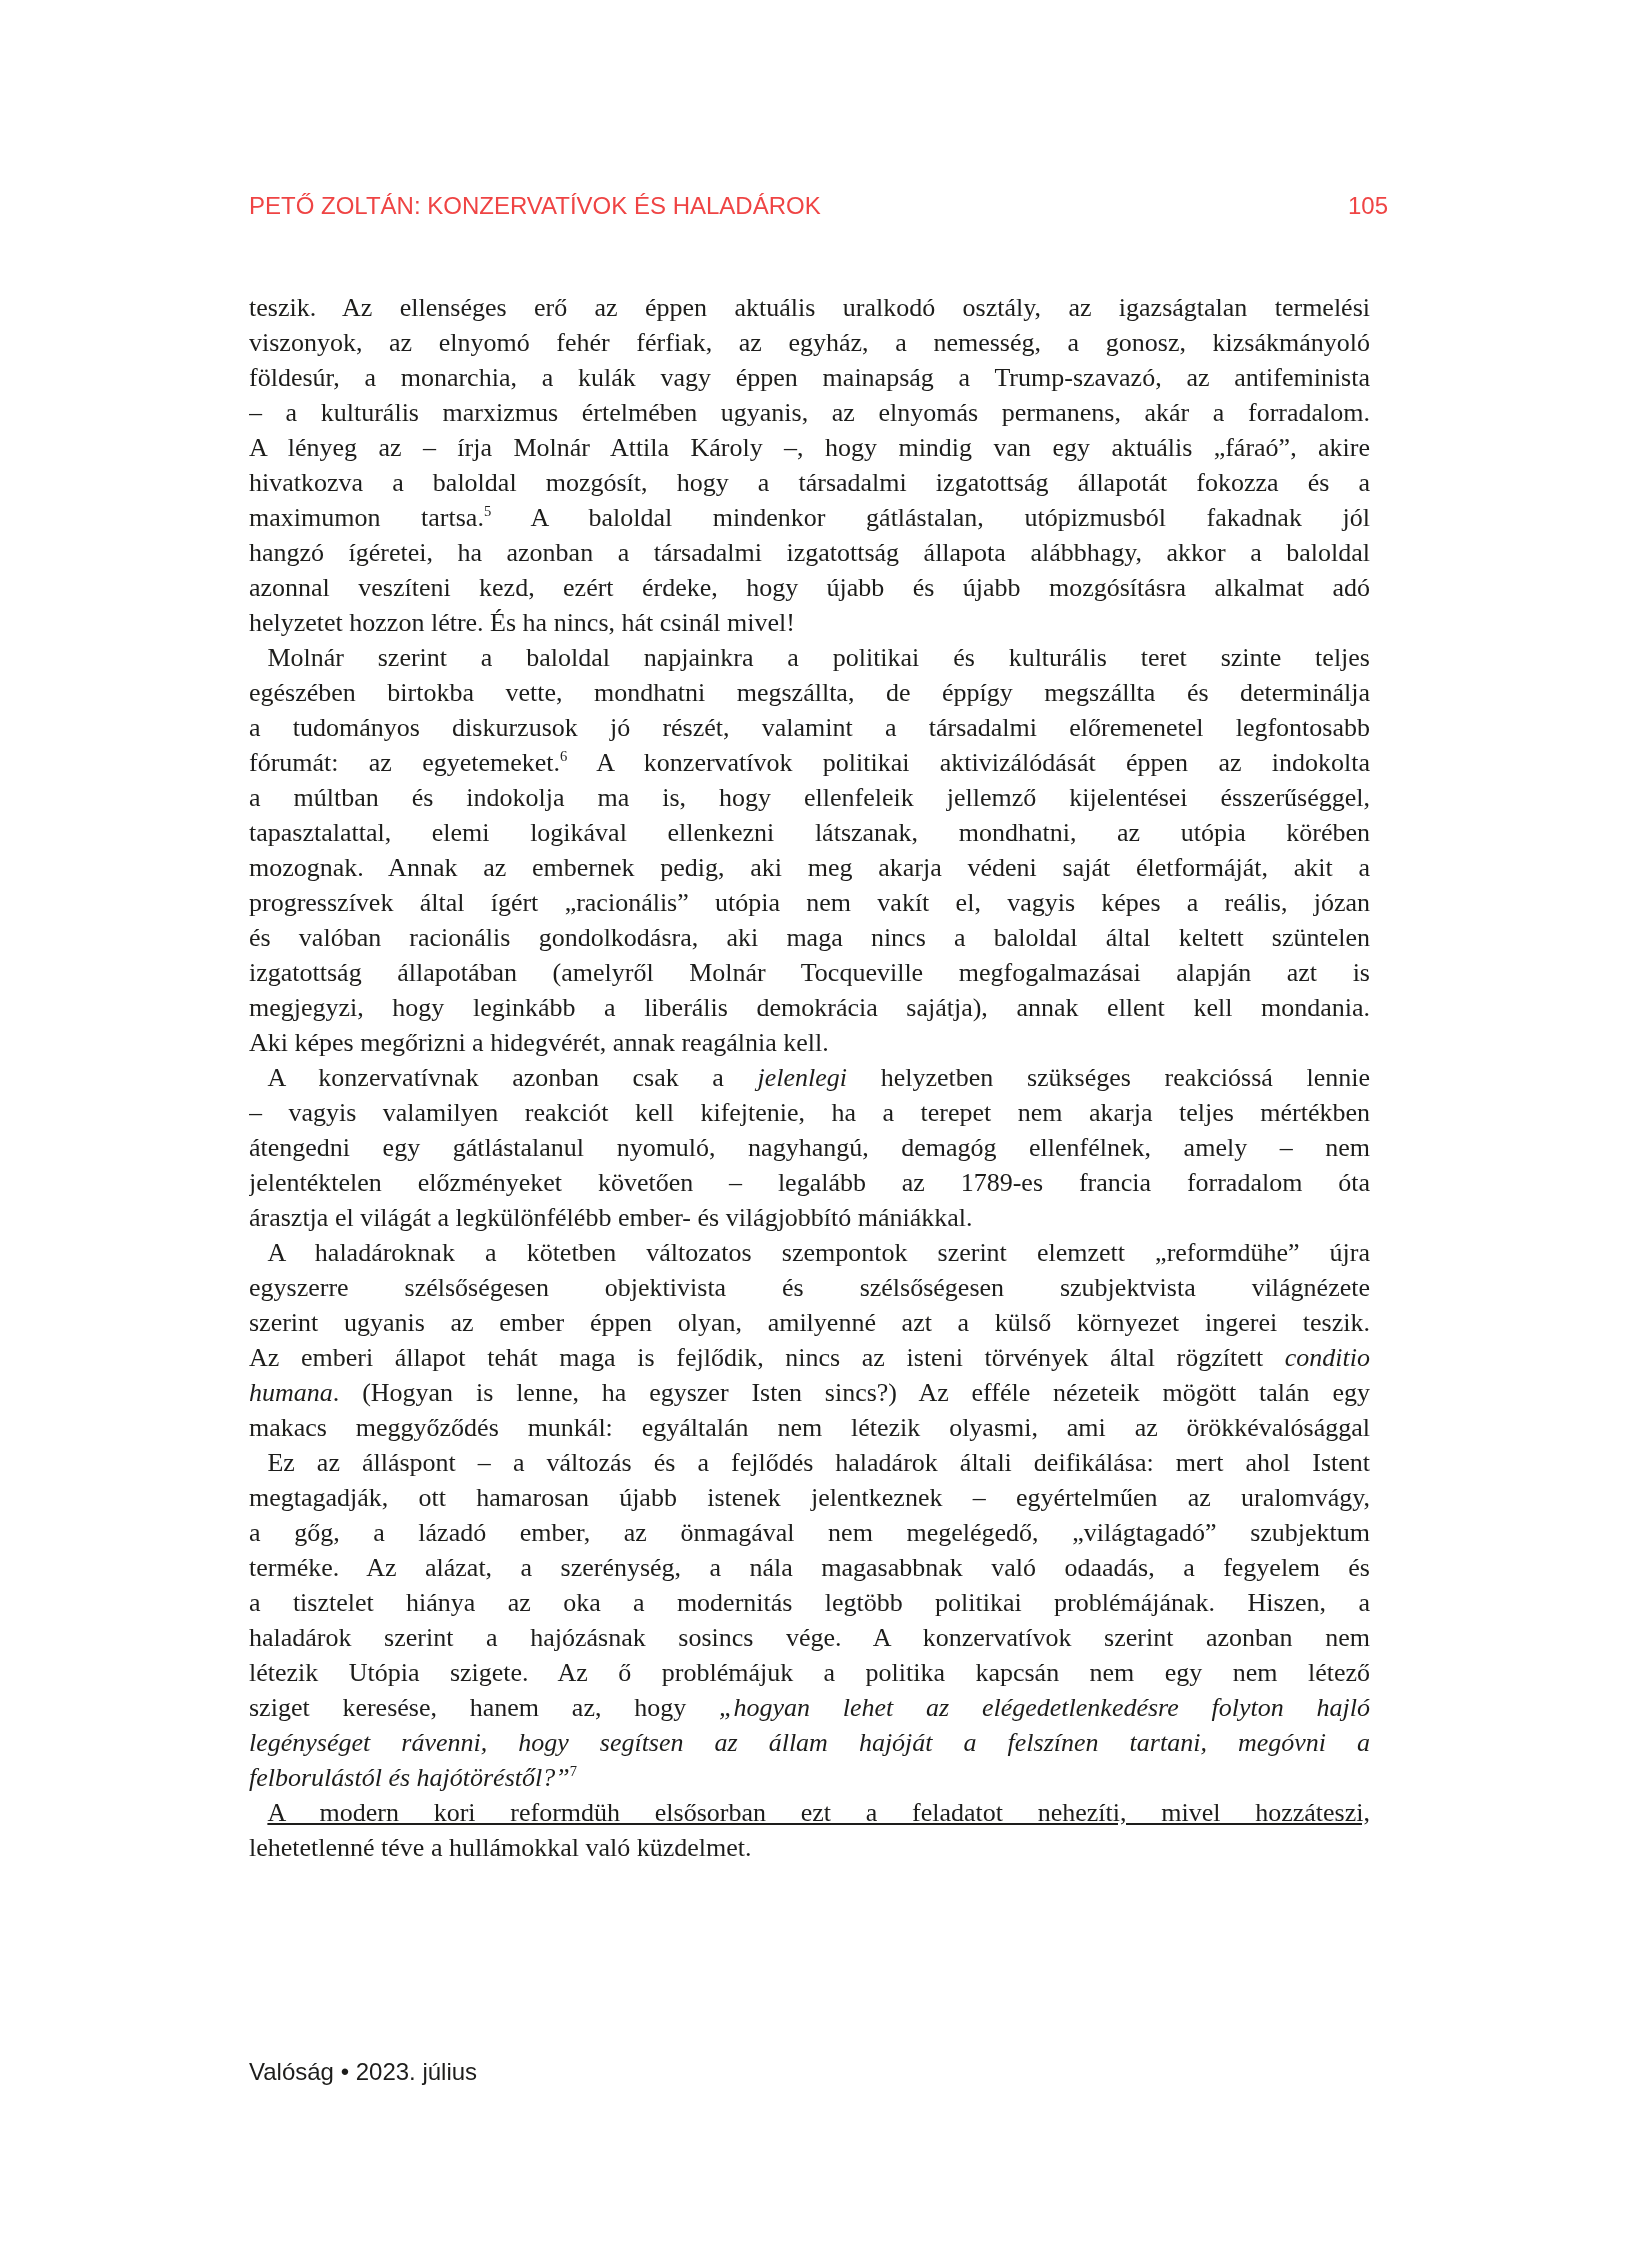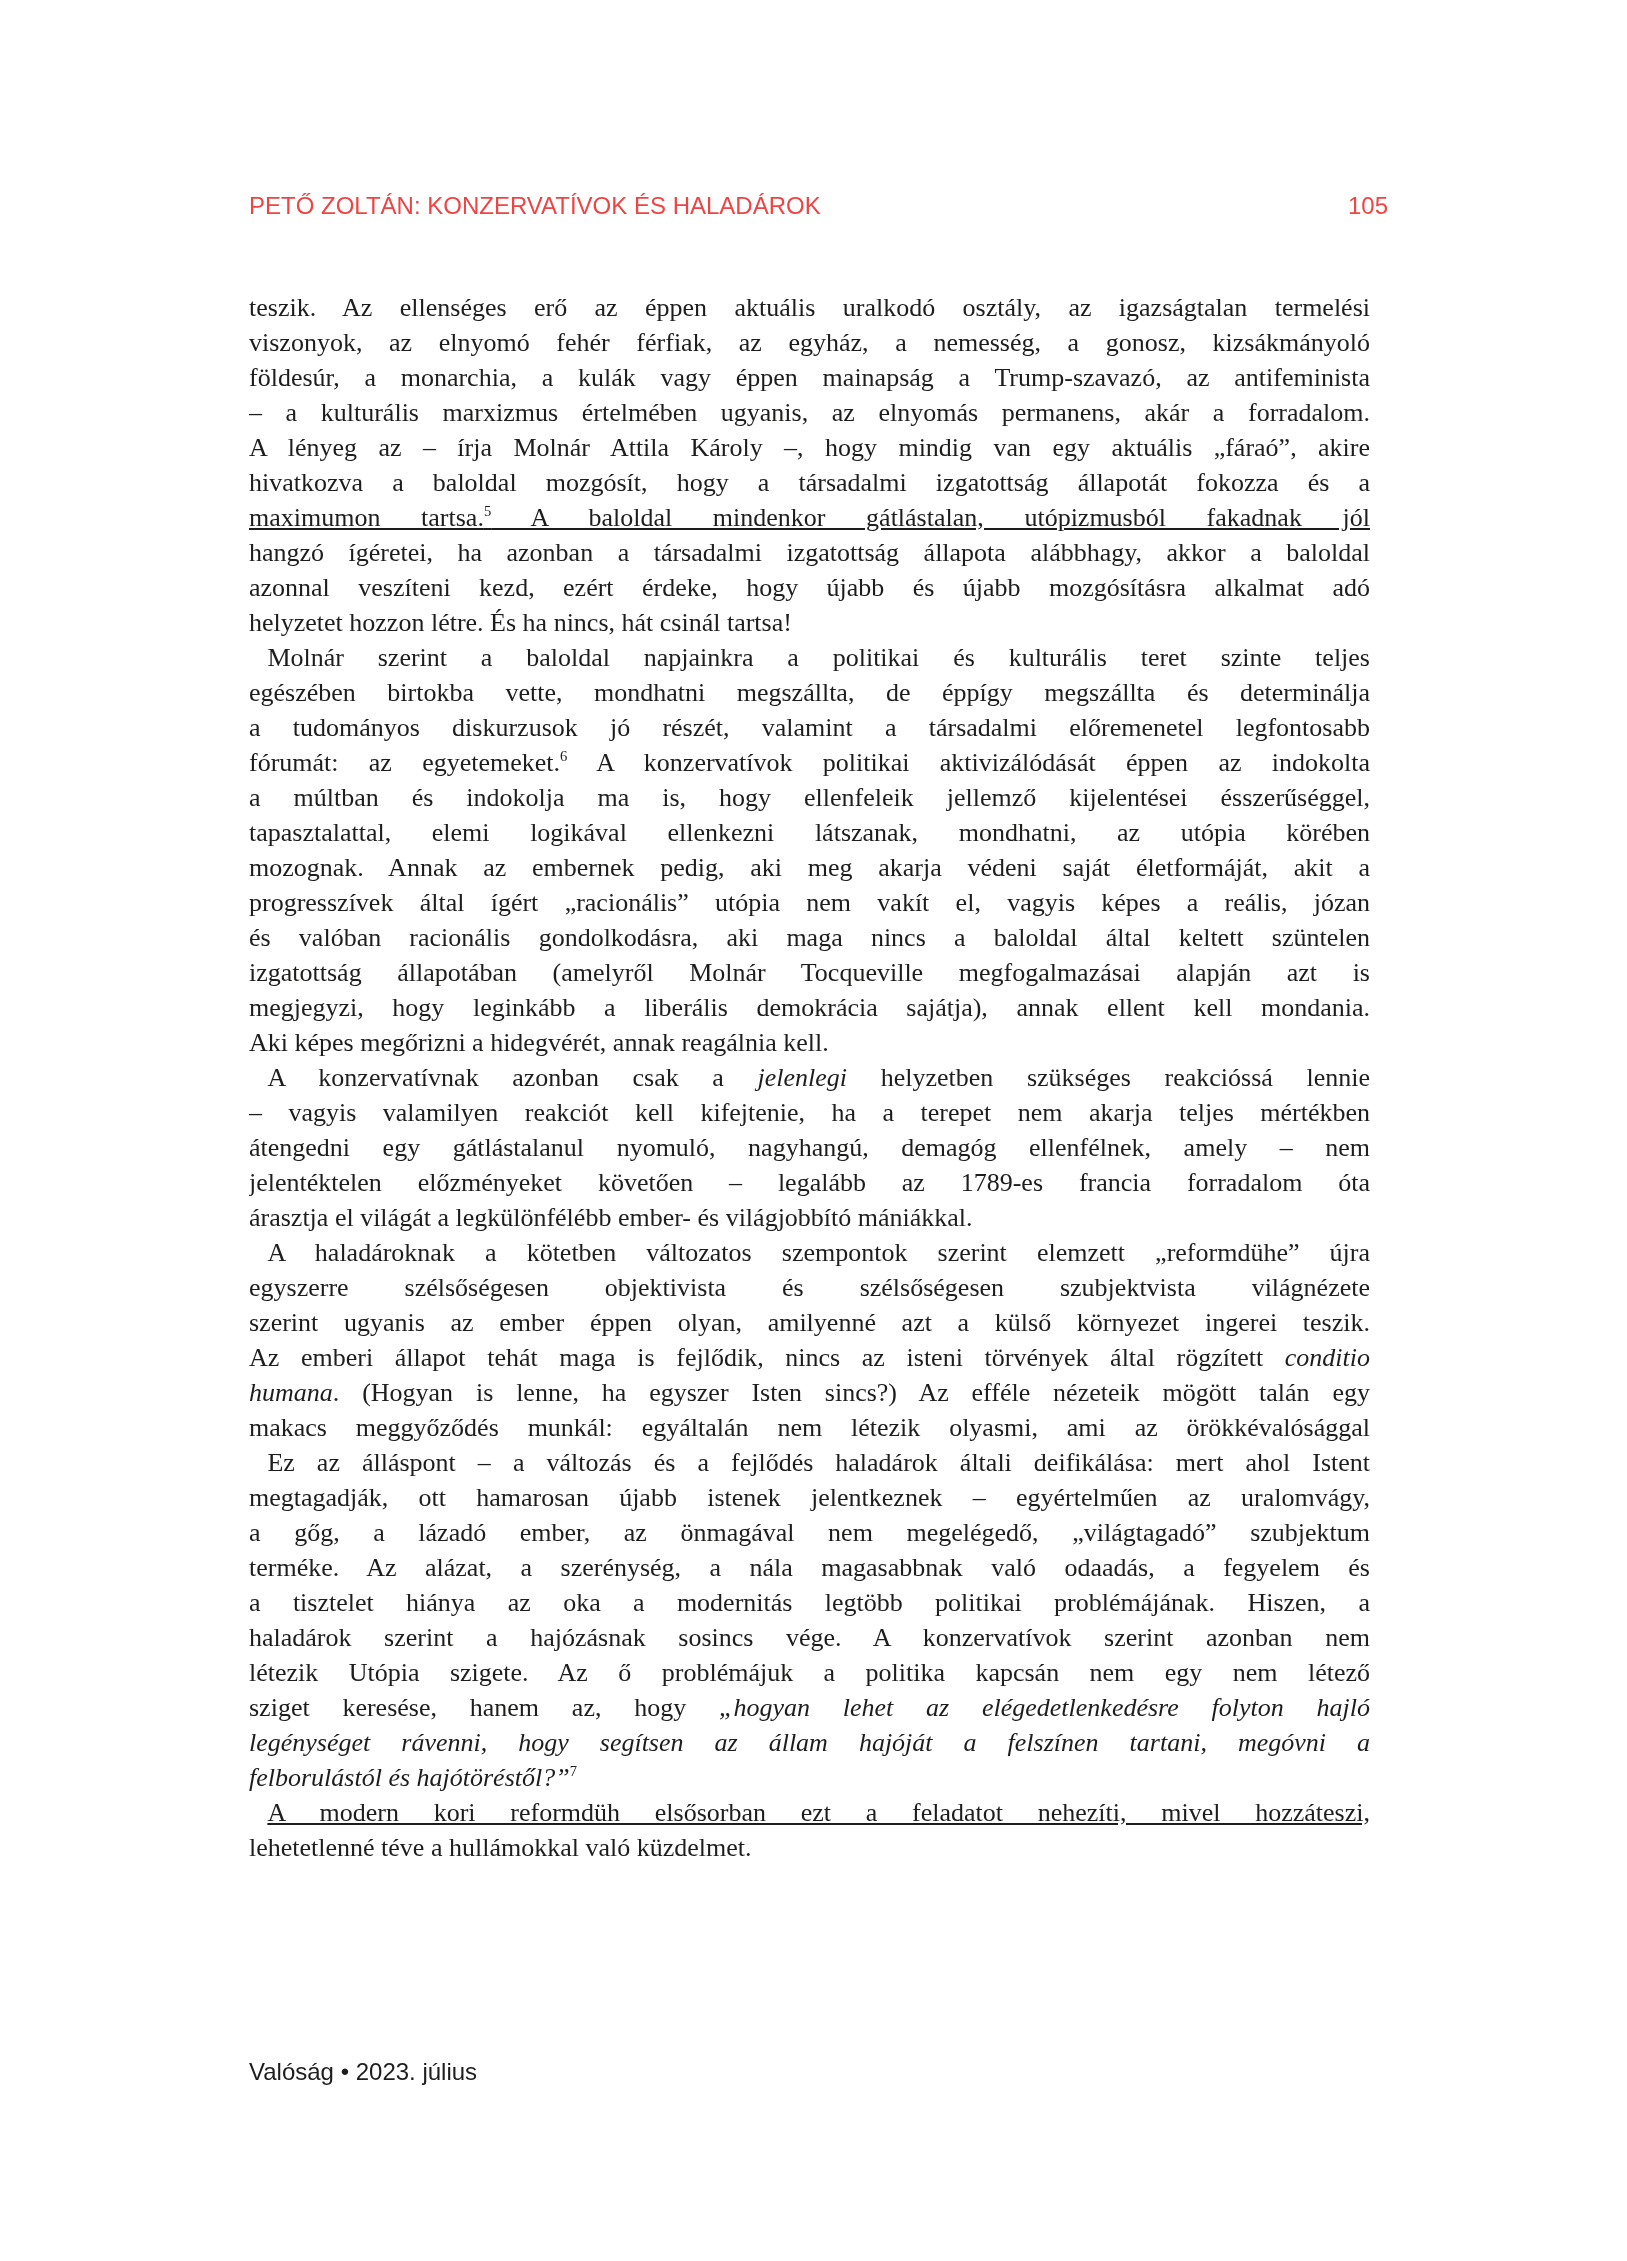--- a/index.html
+++ b/index.html
@@ -39,24 +39,24 @@
     <span class="pageno">105</span>
   </div>
 
   <div class="body-text" id="body-text">
       <div class="line" style="white-space: normal; overflow: hidden;"><span>teszik. Az ellenséges erő az éppen aktuális uralkodó osztály, az igazságtalan termelési</span></div>
       <div class="line" style="white-space: normal; overflow: hidden;"><span>viszonyok, az elnyomó fehér férfiak, az egyház, a nemesség, a gonosz, kizsákmányoló</span></div>
       <div class="line" style="white-space: normal; overflow: hidden;"><span>földesúr, a monarchia, a kulák vagy éppen mainapság a Trump-szavazó, az antifeminista</span></div>
       <div class="line" style="white-space: normal; overflow: hidden;"><span>– a kulturális marxizmus értelmében ugyanis, az elnyomás permanens, akár a forradalom.</span></div>
       <div class="line" style="white-space: normal; overflow: hidden;"><span>A lényeg az – írja Molnár Attila Károly –, hogy mindig van egy aktuális „fáraó”, akire</span></div>
       <div class="line" style="white-space: normal; overflow: hidden;"><span>hivatkozva a baloldal mozgósít, hogy a társadalmi izgatottság állapotát fokozza és a</span></div>
-      <div class="line" style="white-space: normal; overflow: hidden; text-decoration: underline;"><span>maximumon tartsa.</span><sup>5</sup><span> A baloldal mindenkor gátlástalan, utópizmusból fakadnak jól</span></div>
+      <div class="line" style="white-space: normal; overflow: hidden;"><span>maximumon tartsa.</span><sup>5</sup><span> A baloldal mindenkor gátlástalan, utópizmusból fakadnak jól</span></div>
       <div class="line" style="white-space: normal; overflow: hidden;"><span>hangzó ígéretei, ha azonban a társadalmi izgatottság állapota alábbhagy, akkor a baloldal</span></div>
       <div class="line" style="white-space: normal; overflow: hidden;"><span>azonnal veszíteni kezd, ezért érdeke, hogy újabb és újabb mozgósításra alkalmat adó</span></div>
-      <div class="line last" style="white-space: normal; overflow: hidden;"><span>helyzetet hozzon létre. És ha nincs, hát csinál tartsa!</span></div>
+      <div class="line last" style="white-space: normal; overflow: hidden;"><span>helyzetet hozzon létre. És ha nincs, hát csinál mivel!</span></div>
       <div class="line indent" style="white-space: normal; overflow: hidden;"><span>Molnár szerint a baloldal napjainkra a politikai és kulturális teret szinte teljes</span></div>
       <div class="line" style="white-space: normal; overflow: hidden;"><span>egészében birtokba vette, mondhatni megszállta, de éppígy megszállta és determinálja</span></div>
       <div class="line" style="white-space: normal; overflow: hidden;"><span>a tudományos diskurzusok jó részét, valamint a társadalmi előremenetel legfontosabb</span></div>
       <div class="line" style="white-space: normal; overflow: hidden;"><span>fórumát: az egyetemeket.</span><sup>6</sup><span> A konzervatívok politikai aktivizálódását éppen az indokolta</span></div>
       <div class="line" style="white-space: normal; overflow: hidden;"><span>a múltban és indokolja ma is, hogy ellenfeleik jellemző kijelentései ésszerűséggel,</span></div>
       <div class="line" style="white-space: normal; overflow: hidden;"><span>tapasztalattal, elemi logikával ellenkezni látszanak, mondhatni, az utópia körében</span></div>
       <div class="line" style="white-space: normal; overflow: hidden;"><span>mozognak. Annak az embernek pedig, aki meg akarja védeni saját életformáját, akit a</span></div>
       <div class="line" style="white-space: normal; overflow: hidden;"><span>progresszívek által ígért „racionális” utópia nem vakít el, vagyis képes a reális, józan</span></div>
       <div class="line" style="white-space: normal; overflow: hidden;"><span>és valóban racionális gondolkodásra, aki maga nincs a baloldal által keltett szüntelen</span></div>
       <div class="line" style="white-space: normal; overflow: hidden;"><span>izgatottság állapotában (amelyről Molnár Tocqueville megfogalmazásai alapján azt is</span></div>

